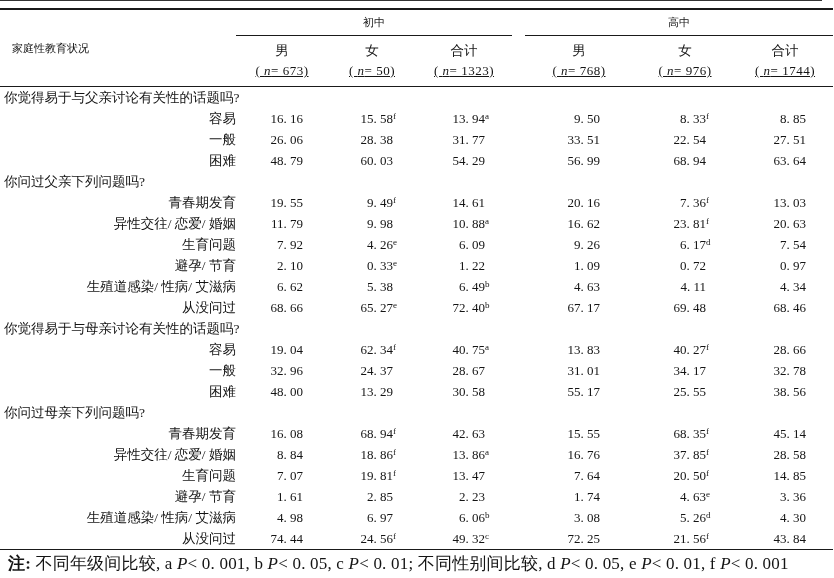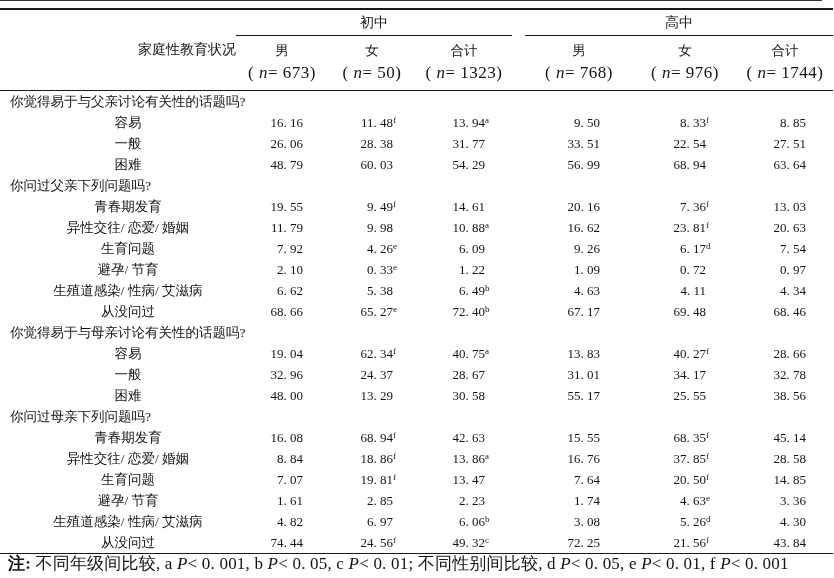--- a/index.html
+++ b/index.html
@@ -9,32 +9,32 @@
     box-sizing:border-box; overflow:hidden;
   }
   .crop-line { position:absolute; top:0; left:0; width:822px; height:0; border-top:1.5px solid #333; }
   table.main {
     position:absolute; top:8px; left:0;
     width:833px; border-collapse:collapse; table-layout:fixed;
     border-top:2px solid #1a1a1a;
   }
   th, td { padding:0; font-weight:normal; vertical-align:middle; }
   
-  tr.group-row th { font-size:14px; height:25px; }
+  tr.group-row th { font-size:11px; height:25px; }
   th.group-head { border-bottom:1.2px solid #1a1a1a; }
   th.stub-head {
-    text-align:right; padding-left:4px; font-size:13.5px;
+    text-align:left; padding-left:12px; font-size:13.5px;
     border-bottom:1.6px solid #1a1a1a;
   }
   th.gap-head { border-bottom:1.6px solid #1a1a1a; }
   tr.col-row th { border-bottom:1.6px solid #1a1a1a; font-size:13.5px; padding:6px 0 7px; }
-  tr.col-row .n-line { font-size:17px; margin-top:3px; letter-spacing:0.5px; }
+  tr.col-row .n-line { font-size:13px; margin-top:3px; letter-spacing:0.5px;text-decoration:underline; }
   
-  td.section { font-size:13.5px; text-align:left; padding-left:10px; height:21px; }
-  td.lbl { font-size:13.5px; text-align:center; padding-left:20px; height:21px; }
+  td.section { font-size:13.5px; text-align:left; padding-left:4px; height:21px; }
+  td.lbl { font-size:13.5px; text-align:right; padding-left:20px; height:21px; }
   td.num { text-align:center; font-size:13px; height:21px; white-space:nowrap; }
   td.num .v { display:inline-block; width:42px; text-align:right; }
   td.num sup, tr.col-row sup { display:inline-block; width:0; overflow:visible; }
   sup { font-size:9px; vertical-align:4px; letter-spacing:0; }
   tbody tr:last-child td { border-bottom:1.6px solid #1a1a1a; }
   i { font-style:italic; }
   
   .footnote {
     position:absolute; left:8px; top:552px; width:820px;
     font-size:17px; letter-spacing:0.2px;
@@ -92,21 +92,21 @@
         </th>
       </tr>
     </thead>
     <tbody>
         <tr>
           <td class="section" colspan="8">你觉得易于与父亲讨论有关性的话题吗?</td>
         </tr>
         <tr>
           <td class="lbl">容易</td>
           <td class="num"><span class="v">16. 16</span></td>
-          <td class="num"><span class="v">11. 48</span><sup>f</sup></td>
+          <td class="num"><span class="v">15. 58</span><sup>f</sup></td>
           <td class="num"><span class="v">13. 94</span><sup>a</sup></td>
           <td></td>
           <td class="num"><span class="v">9. 50</span></td>
           <td class="num"><span class="v">8. 33</span><sup>f</sup></td>
           <td class="num"><span class="v">8. 85</span></td>
         </tr>
         <tr>
           <td class="lbl">一般</td>
           <td class="num"><span class="v">26. 06</span></td>
           <td class="num"><span class="v">28. 38</span></td>
@@ -260,21 +260,21 @@
           <td class="num"><span class="v">1. 61</span></td>
           <td class="num"><span class="v">2. 85</span></td>
           <td class="num"><span class="v">2. 23</span></td>
           <td></td>
           <td class="num"><span class="v">1. 74</span></td>
           <td class="num"><span class="v">4. 63</span><sup>e</sup></td>
           <td class="num"><span class="v">3. 36</span></td>
         </tr>
         <tr>
           <td class="lbl">生殖道感染/ 性病/ 艾滋病</td>
-          <td class="num"><span class="v">4. 82</span></td>
+          <td class="num"><span class="v">4. 98</span></td>
           <td class="num"><span class="v">6. 97</span></td>
           <td class="num"><span class="v">6. 06</span><sup>b</sup></td>
           <td></td>
           <td class="num"><span class="v">3. 08</span></td>
           <td class="num"><span class="v">5. 26</span><sup>d</sup></td>
           <td class="num"><span class="v">4. 30</span></td>
         </tr>
         <tr>
           <td class="lbl">从没问过</td>
           <td class="num"><span class="v">74. 44</span></td>

